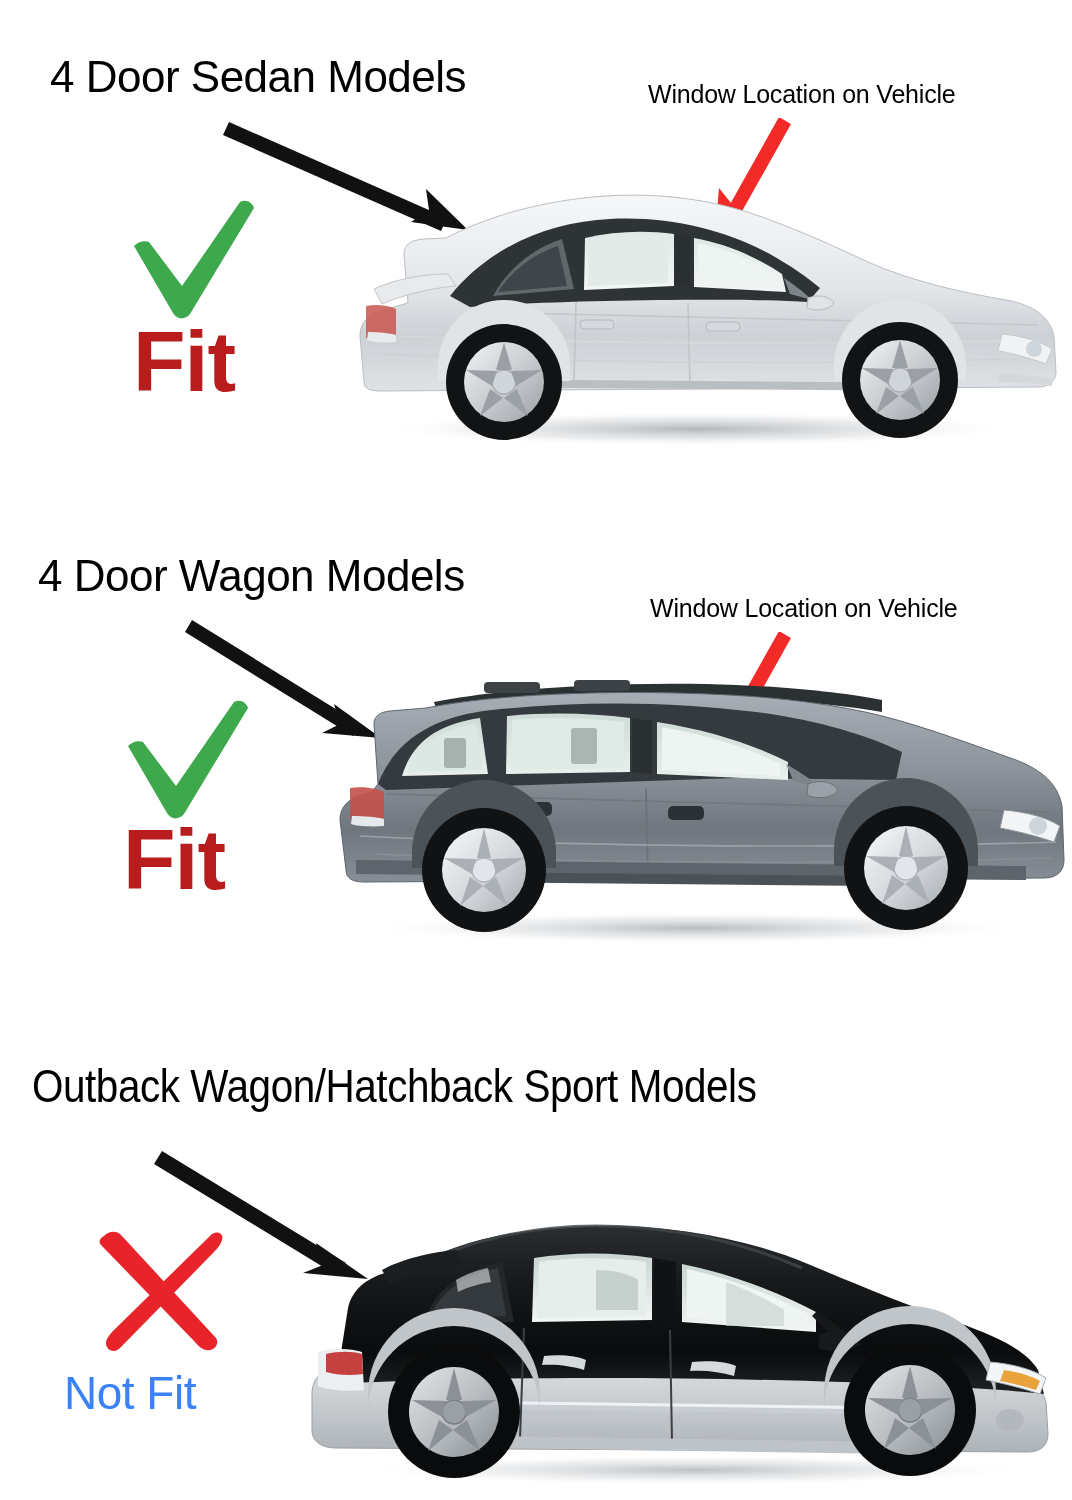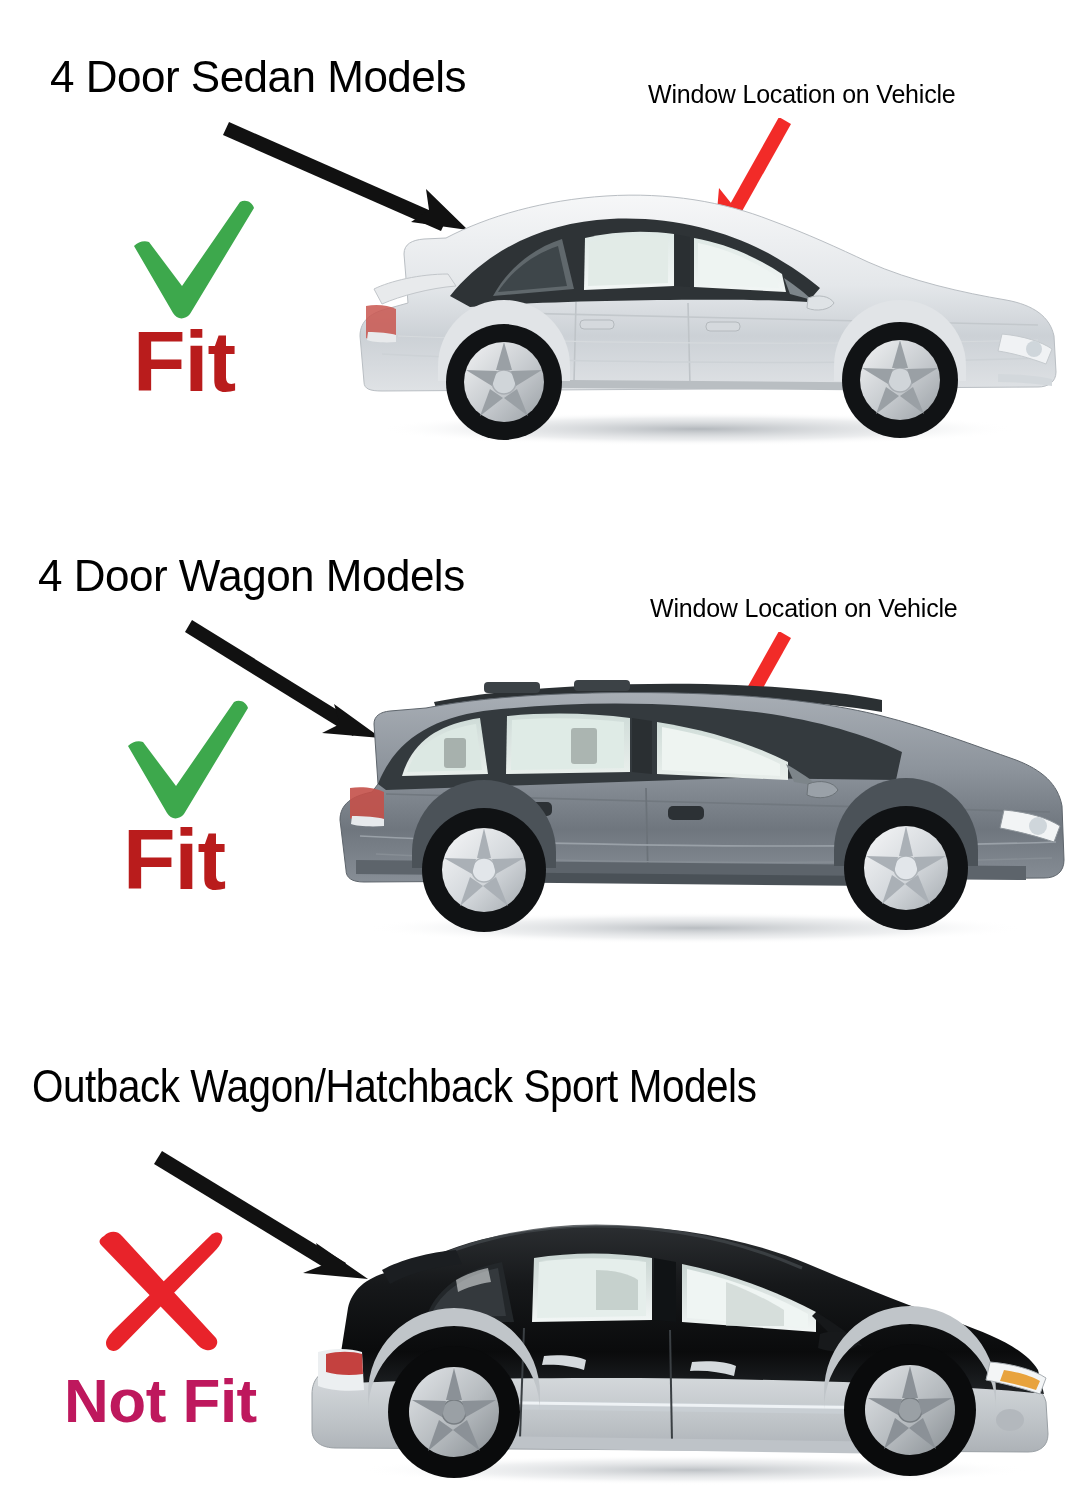--- a/index.html
+++ b/index.html
@@ -58,24 +58,24 @@
     position: absolute;
     color: #b91c1c;
     font-family: "Liberation Sans", sans-serif;
     font-size: 86px;
     font-weight: 700;
     line-height: 1;
     letter-spacing: -1px;
   }
   .notfitword {
     position: absolute;
-    color: #be185d;
+    color: #3b82f6;
     font-family: "Liberation Sans", sans-serif;
-    font-size: 62px;
-    font-weight: 700;
+    font-size: 46px;
+    font-weight: 400;
     line-height: 1;
     letter-spacing: -0.5px;
   }
 
   .svgabs { position: absolute; display: block; }
 </style>
 </head>
 <body>
 
 <div class="panel" id="panel-sedan">

